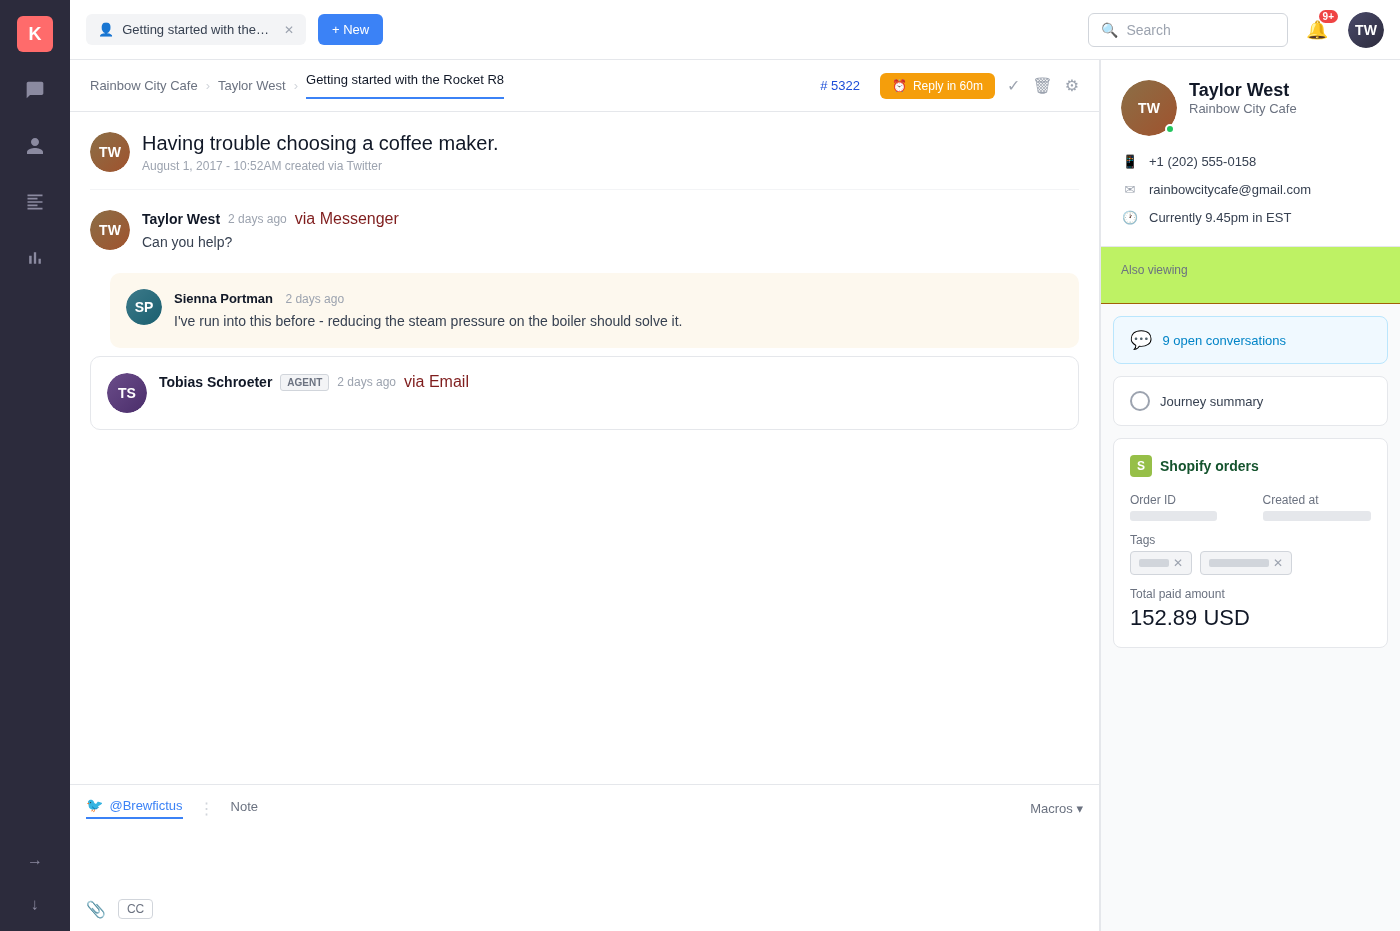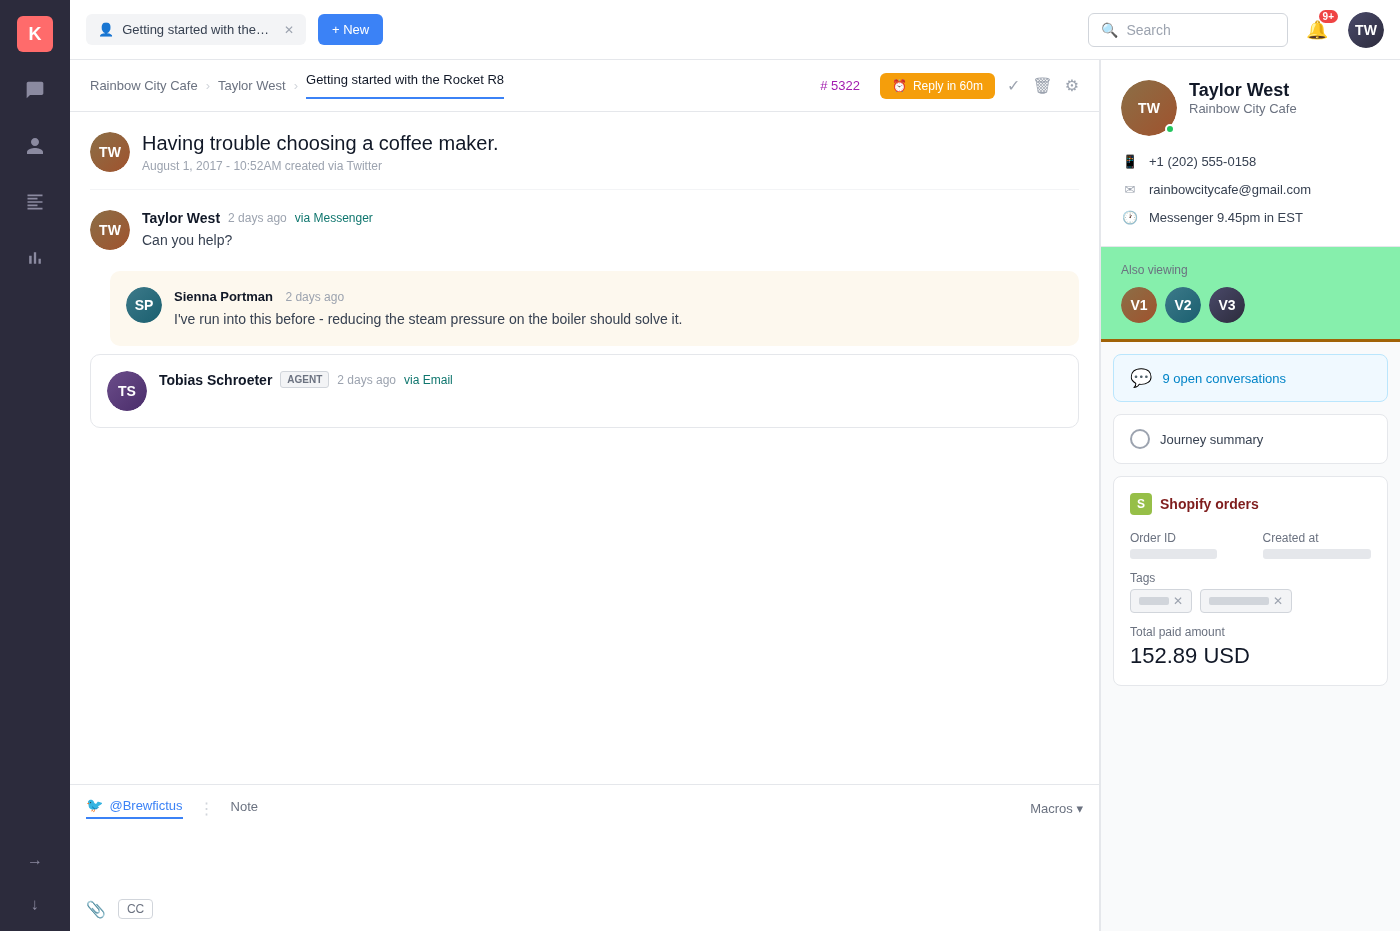--- a/index.html
+++ b/index.html
@@ -35,38 +35,38 @@
     .content-area { flex: 1; display: flex; overflow: hidden; }
 
     
     .conversation-panel { flex: 1; display: flex; flex-direction: column; background: white; border-right: 1px solid #e5e7eb; min-width: 0; }
 
     
     .breadcrumb { display: flex; align-items: center; gap: 8px; padding: 12px 20px; border-bottom: 1px solid #e5e7eb; flex-shrink: 0; font-size: 13px; color: #6b7280; }
     .breadcrumb-link { cursor: pointer; color: #6b7280; }
     .breadcrumb-separator { color: #d1d5db; }
     .breadcrumb-current { color: #111827; font-weight: 500; border-bottom: 2px solid #3b82f6; padding-bottom: 10px; }
-    .conversation-id { color: #a21caf; font-size: 13px; margin-left: auto; }
+    .conversation-id { color: #1d4ed8; font-size: 13px; margin-left: auto; }
     .breadcrumb-actions { display: flex; align-items: center; gap: 12px; margin-left: 12px; }
     .reply-btn { display: flex; align-items: center; gap: 6px; background: #f59e0b; color: white; border: none; border-radius: 6px; padding: 6px 12px; font-size: 12px; cursor: pointer; }
     .action-icon { color: #9ca3af; cursor: pointer; font-size: 16px; }
 
     
     .messages-area { flex: 1; overflow-y: auto; padding: 20px; }
     .conversation-header { padding-bottom: 16px; border-bottom: 1px solid #f3f4f6; margin-bottom: 20px; }
     .conv-title { font-size: 20px; color: #111827; font-weight: 500; }
     .conv-meta { font-size: 12px; color: #9ca3af; margin-top: 4px; }
 
     .message { display: flex; gap: 12px; margin-bottom: 20px; }
     .message-avatar { width: 40px; height: 40px; border-radius: 50%; flex-shrink: 0; overflow: hidden; }
     .message-content { flex: 1; }
     .message-header { display: flex; align-items: center; gap: 8px; margin-bottom: 4px; }
     .message-author { font-weight: 600; font-size: 14px; color: #111827; }
     .message-time { font-size: 12px; color: #9ca3af; }
-    .message-via { font-size: 12px; color: #0f766e; }
+    .message-via { font-size: 16px; color: #7f1d1d; }
     .message-text { font-size: 14px; color: #374151; line-height: 1.5; }
 
     .reply-message { background: #fdf8ee; border-radius: 10px; padding: 16px; margin: 8px 0 8px 20px; display: flex; gap: 12px; }
     .reply-avatar { width: 36px; height: 36px; border-radius: 50%; flex-shrink: 0; overflow: hidden; }
     .reply-content { flex: 1; }
     .reply-author { font-weight: 600; font-size: 13px; color: #111827; }
     .reply-time { font-size: 12px; color: #9ca3af; margin-left: 8px; }
     .reply-text { font-size: 14px; color: #374151; line-height: 1.5; margin-top: 4px; }
 
     .agent-message { background: white; border: 1px solid #e5e7eb; border-radius: 10px; padding: 16px; margin-bottom: 20px; display: flex; gap: 12px; }
@@ -97,37 +97,37 @@
     .contact-header { display: flex; align-items: flex-start; gap: 12px; margin-bottom: 16px; }
     .contact-avatar-wrap { position: relative; }
     .contact-avatar { width: 56px; height: 56px; border-radius: 50%; overflow: hidden; }
     .online-dot { position: absolute; bottom: 2px; right: 2px; width: 10px; height: 10px; background: #22c55e; border-radius: 50%; border: 2px solid white; }
     .contact-name { font-size: 18px; font-weight: 600; color: #111827; }
     .contact-company { font-size: 13px; color: #6b7280; }
     .contact-info { display: flex; flex-direction: column; gap: 10px; }
     .contact-info-row { display: flex; align-items: center; gap: 10px; font-size: 13px; color: #374151; }
     .contact-info-icon { width: 18px; height: 18px; color: #9ca3af; flex-shrink: 0; display: flex; align-items: center; justify-content: center; }
 
-    .also-viewing { background: #86efac; padding: 16px 20px; border-bottom: 3px solid #a16207; }
+    .also-viewing { background: #bef264; padding: 16px 20px; border-bottom: 1px solid #a16207; }
     .section-label { font-size: 12px; color: #6b7280; margin-bottom: 10px; font-weight: 500; }
     .viewers { display: flex; gap: 8px; }
     .viewer-avatar { width: 36px; height: 36px; border-radius: 50%; overflow: hidden; }
 
     .open-conversations { background: #f0f9ff; border: 1px solid #bae6fd; border-radius: 8px; margin: 12px; padding: 12px 16px; display: flex; align-items: center; gap: 10px; cursor: pointer; }
     .open-conv-icon { color: #3b82f6; font-size: 18px; }
     .open-conv-text { font-size: 13px; color: #0284c7; font-weight: 500; }
 
     .journey-summary { background: white; margin: 12px; border-radius: 8px; border: 1px solid #e5e7eb; padding: 14px 16px; display: flex; align-items: center; gap: 10px; cursor: pointer; }
     .journey-icon { width: 20px; height: 20px; border: 2px solid #9ca3af; border-radius: 50%; flex-shrink: 0; }
     .journey-text { font-size: 13px; color: #374151; font-weight: 500; }
 
     .shopify-section { background: white; margin: 12px; border-radius: 8px; border: 1px solid #e5e7eb; padding: 16px; }
     .shopify-header { display: flex; align-items: center; gap: 8px; margin-bottom: 16px; }
     .shopify-icon { width: 22px; height: 22px; background: #96bf48; border-radius: 4px; display: flex; align-items: center; justify-content: center; color: white; font-size: 12px; font-weight: bold; }
-    .shopify-title { font-size: 14px; font-weight: 600; color: #7f1d1d; }
+    .shopify-title { font-size: 14px; font-weight: 600; color: #14532d; }
     .shopify-row { display: grid; grid-template-columns: 1fr 1fr; gap: 24px; margin-bottom: 12px; }
     .shopify-field { display: flex; flex-direction: column; gap: 4px; }
     .shopify-label { font-size: 12px; color: #6b7280; font-weight: 500; }
     .shopify-value { height: 10px; background: #e5e7eb; border-radius: 3px; }
     .shopify-tags { display: flex; flex-direction: column; gap: 4px; margin-bottom: 12px; }
     .tags-row { display: flex; gap: 8px; }
     .tag-chip { display: flex; align-items: center; gap: 4px; background: #f3f4f6; border: 1px solid #d1d5db; border-radius: 4px; padding: 4px 8px; font-size: 12px; color: #374151; }
     .tag-chip-x { color: #9ca3af; cursor: pointer; }
     .total-paid { margin-top: 8px; }
     .total-label { font-size: 12px; color: #6b7280; margin-bottom: 4px; }
@@ -321,38 +321,27 @@
             <div class="contact-info-row">
               <div class="contact-info-icon">📱</div>
               <span>+1 (202) 555-0158</span>
             </div>
             <div class="contact-info-row">
               <div class="contact-info-icon">✉</div>
               <span>rainbowcitycafe@gmail.com</span>
             </div>
             <div class="contact-info-row">
               <div class="contact-info-icon">🕐</div>
-              <span>Messenger 9.45pm in EST</span>
+              <span>Currently 9.45pm in EST</span>
             </div>
           </div>
         </div>
 
         <div class="also-viewing">
           <div class="section-label">Also viewing</div>
-          <div class="viewers">
-            <div class="viewer-avatar">
-              <div class="avatar-placeholder av-brown">V1</div>
-            </div>
-            <div class="viewer-avatar">
-              <div class="avatar-placeholder av-teal">V2</div>
-            </div>
-            <div class="viewer-avatar">
-              <div class="avatar-placeholder av-dark">V3</div>
-            </div>
-          </div>
         </div>
 
         <div class="open-conversations">
           <span class="open-conv-icon">💬</span>
           <span class="open-conv-text">9 open conversations</span>
         </div>
 
         <div class="journey-summary">
           <div class="journey-icon"></div>
           <span class="journey-text">Journey summary</span>

